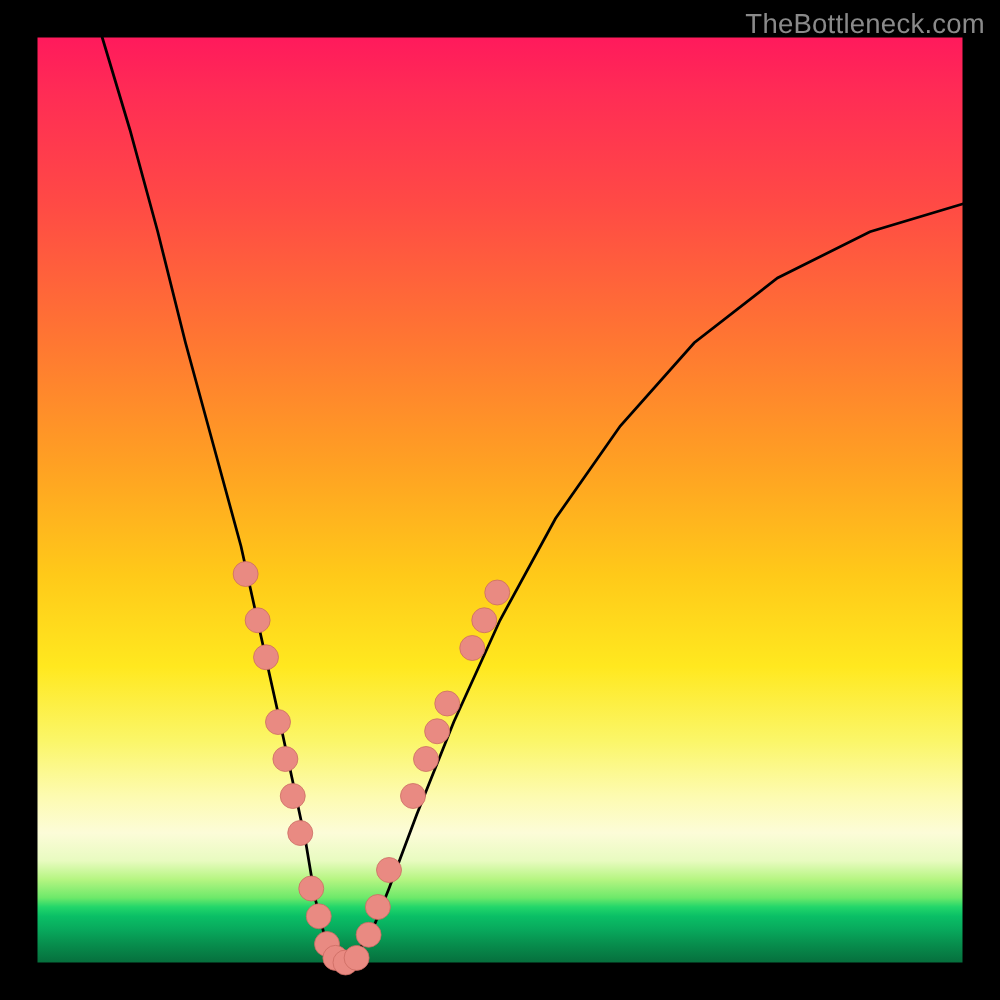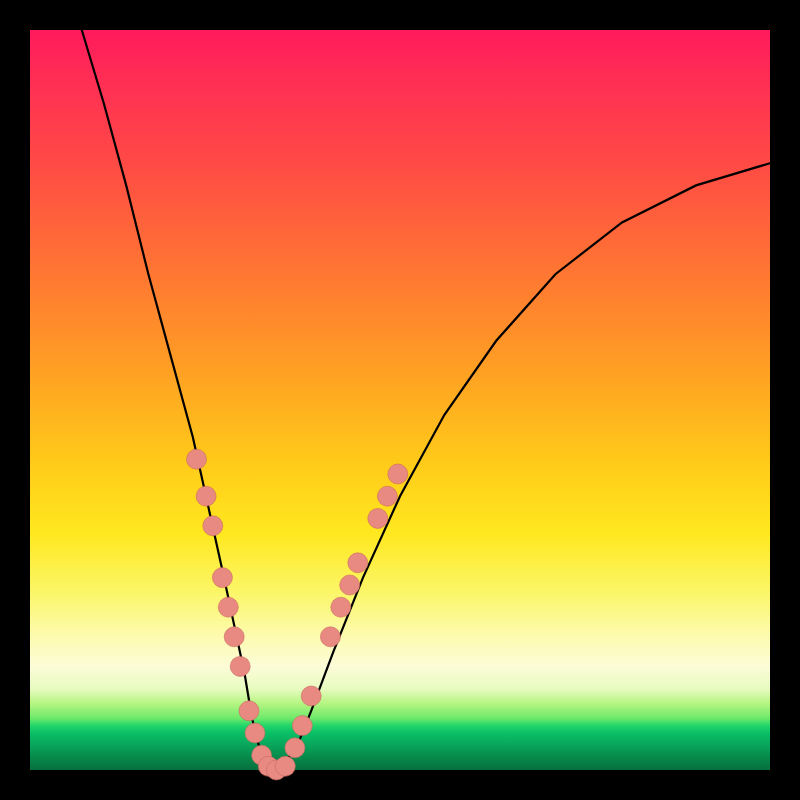--- a/index.html
+++ b/index.html
@@ -105,13 +105,14 @@
           <circle cx="300.4" cy="606.8" r="10" class="dot"></circle>
           <circle cx="310.8" cy="577.2" r="10" class="dot"></circle>
           <circle cx="319.7" cy="555.0" r="10" class="dot"></circle>
           <circle cx="327.8" cy="532.8" r="10" class="dot"></circle>
           <circle cx="347.8" cy="488.4" r="10" class="dot"></circle>
           <circle cx="357.4" cy="466.2" r="10" class="dot"></circle>
           <circle cx="367.8" cy="444.0" r="10" class="dot"></circle>
         </g>
     </svg>
   </div>
+  <div class="watermark">TheBottleneck.com</div>
 </div>
 
 </body></html>

